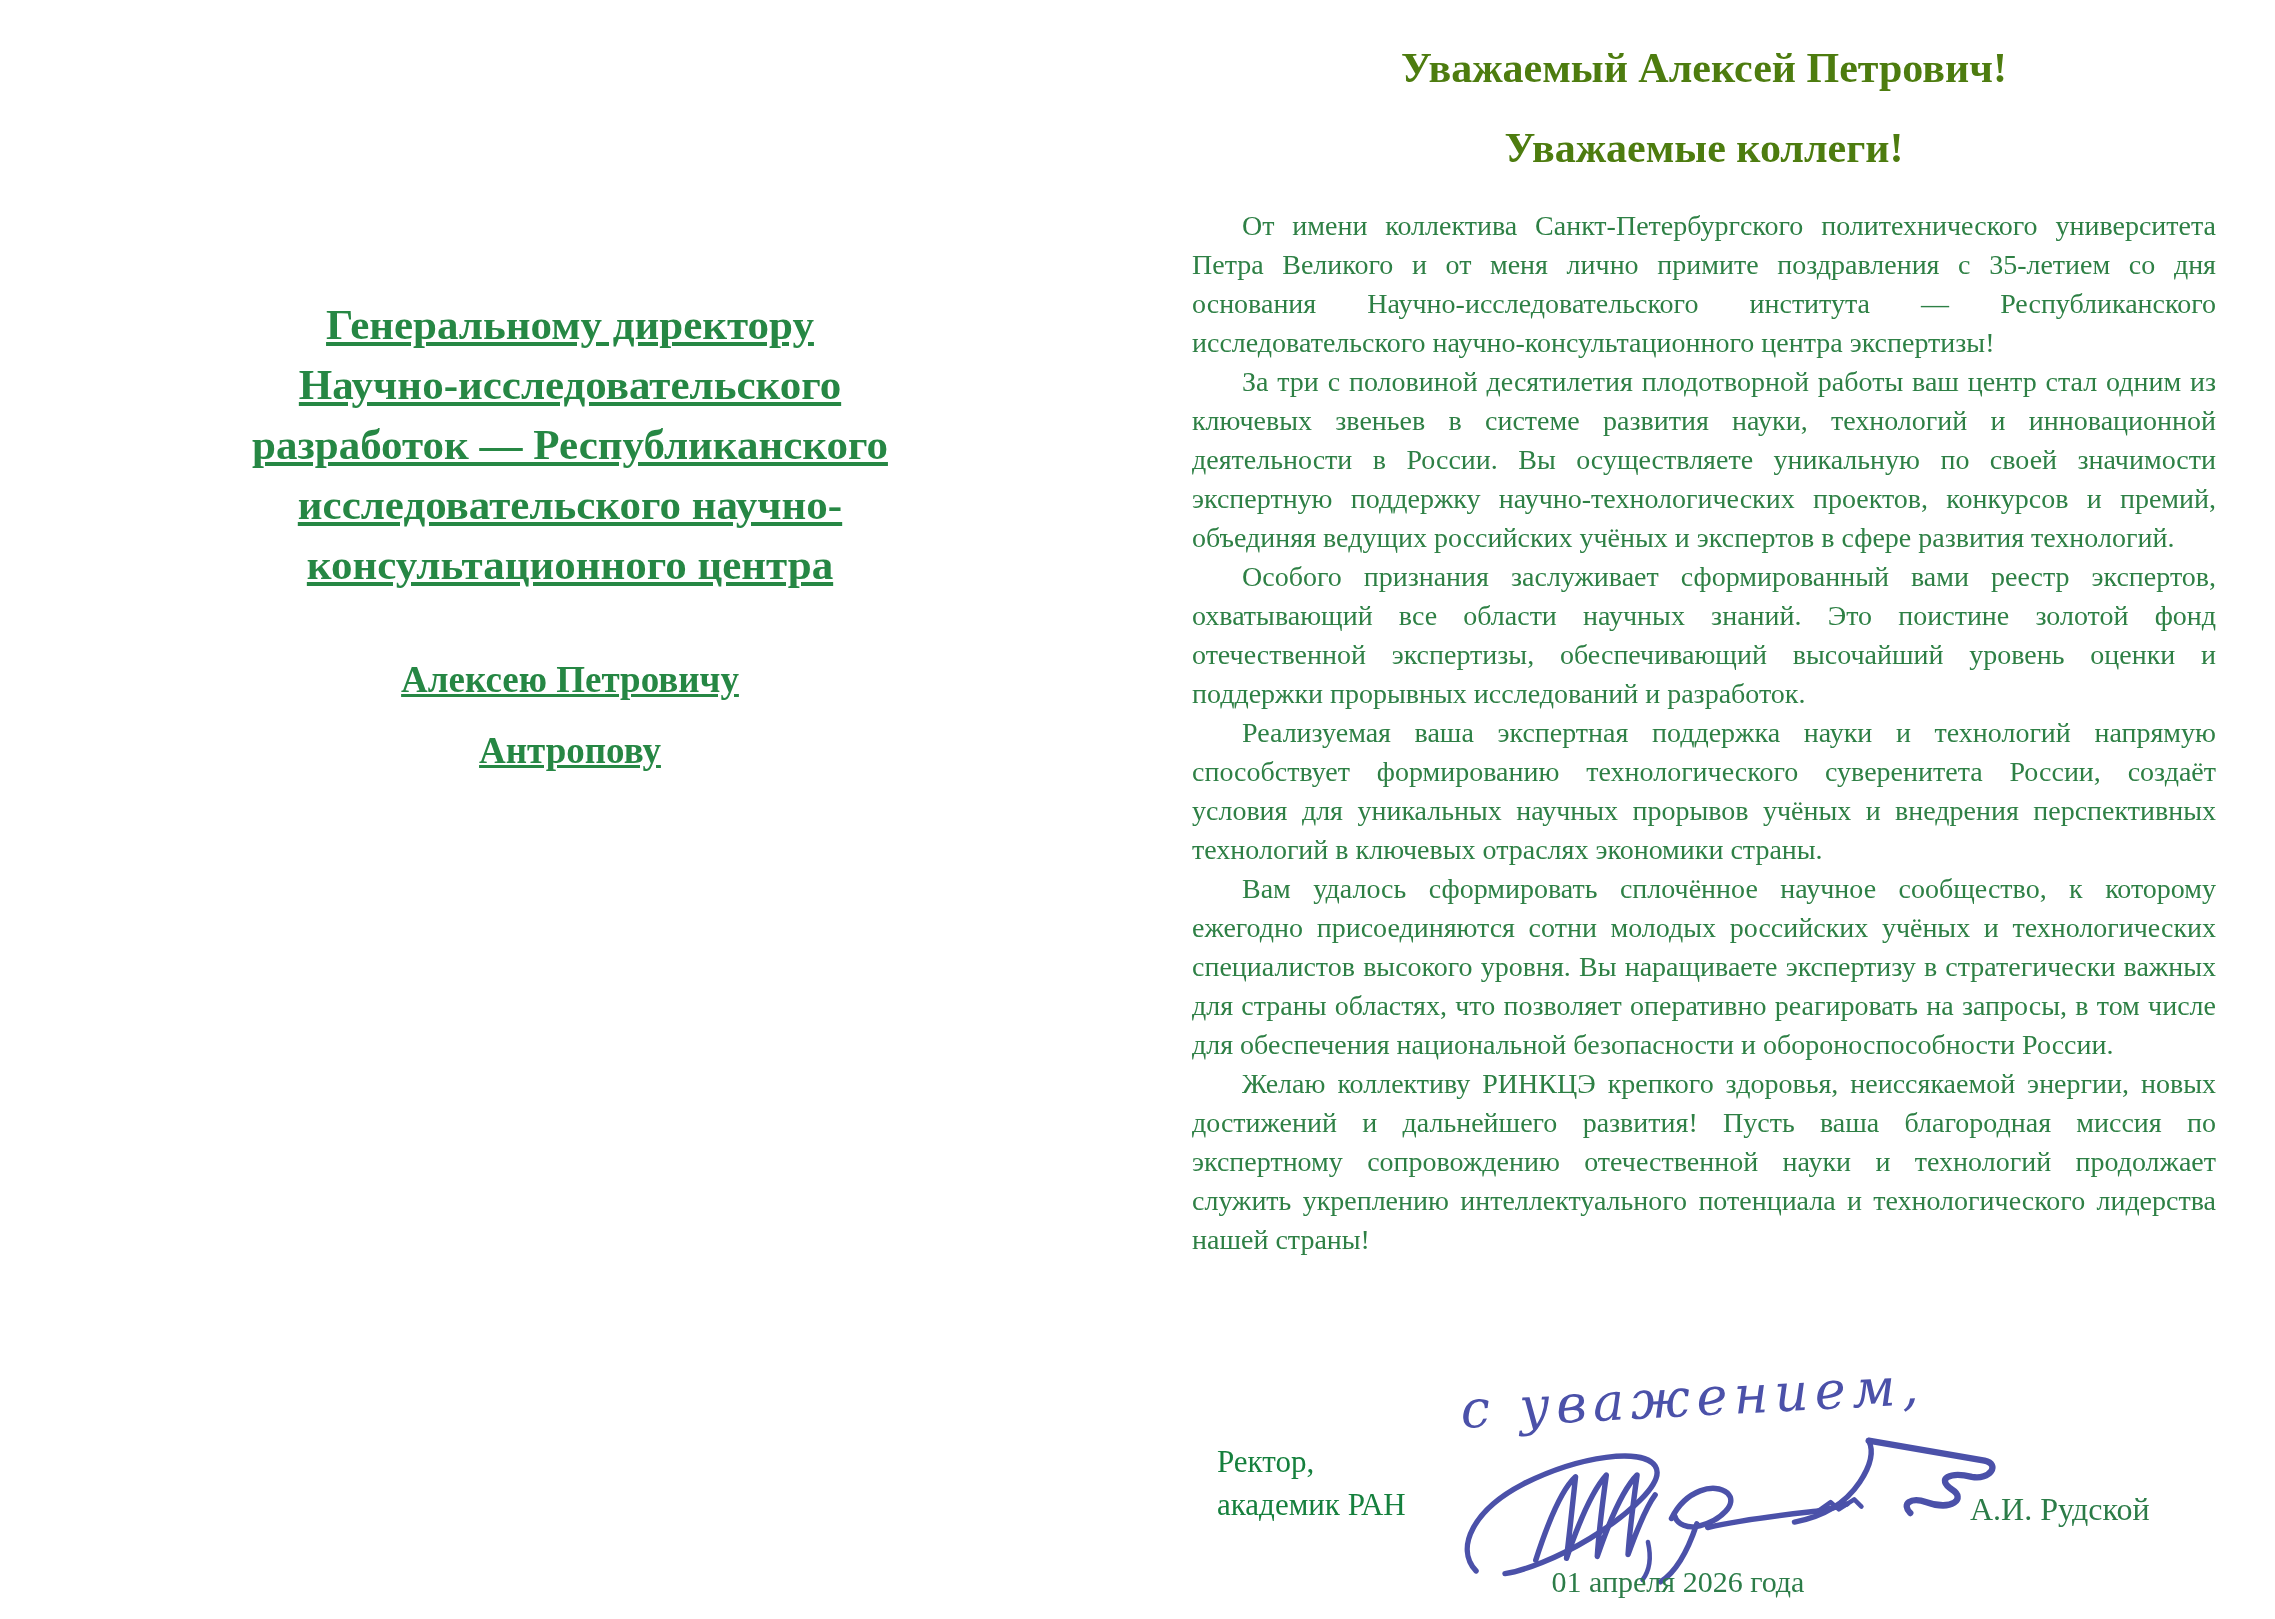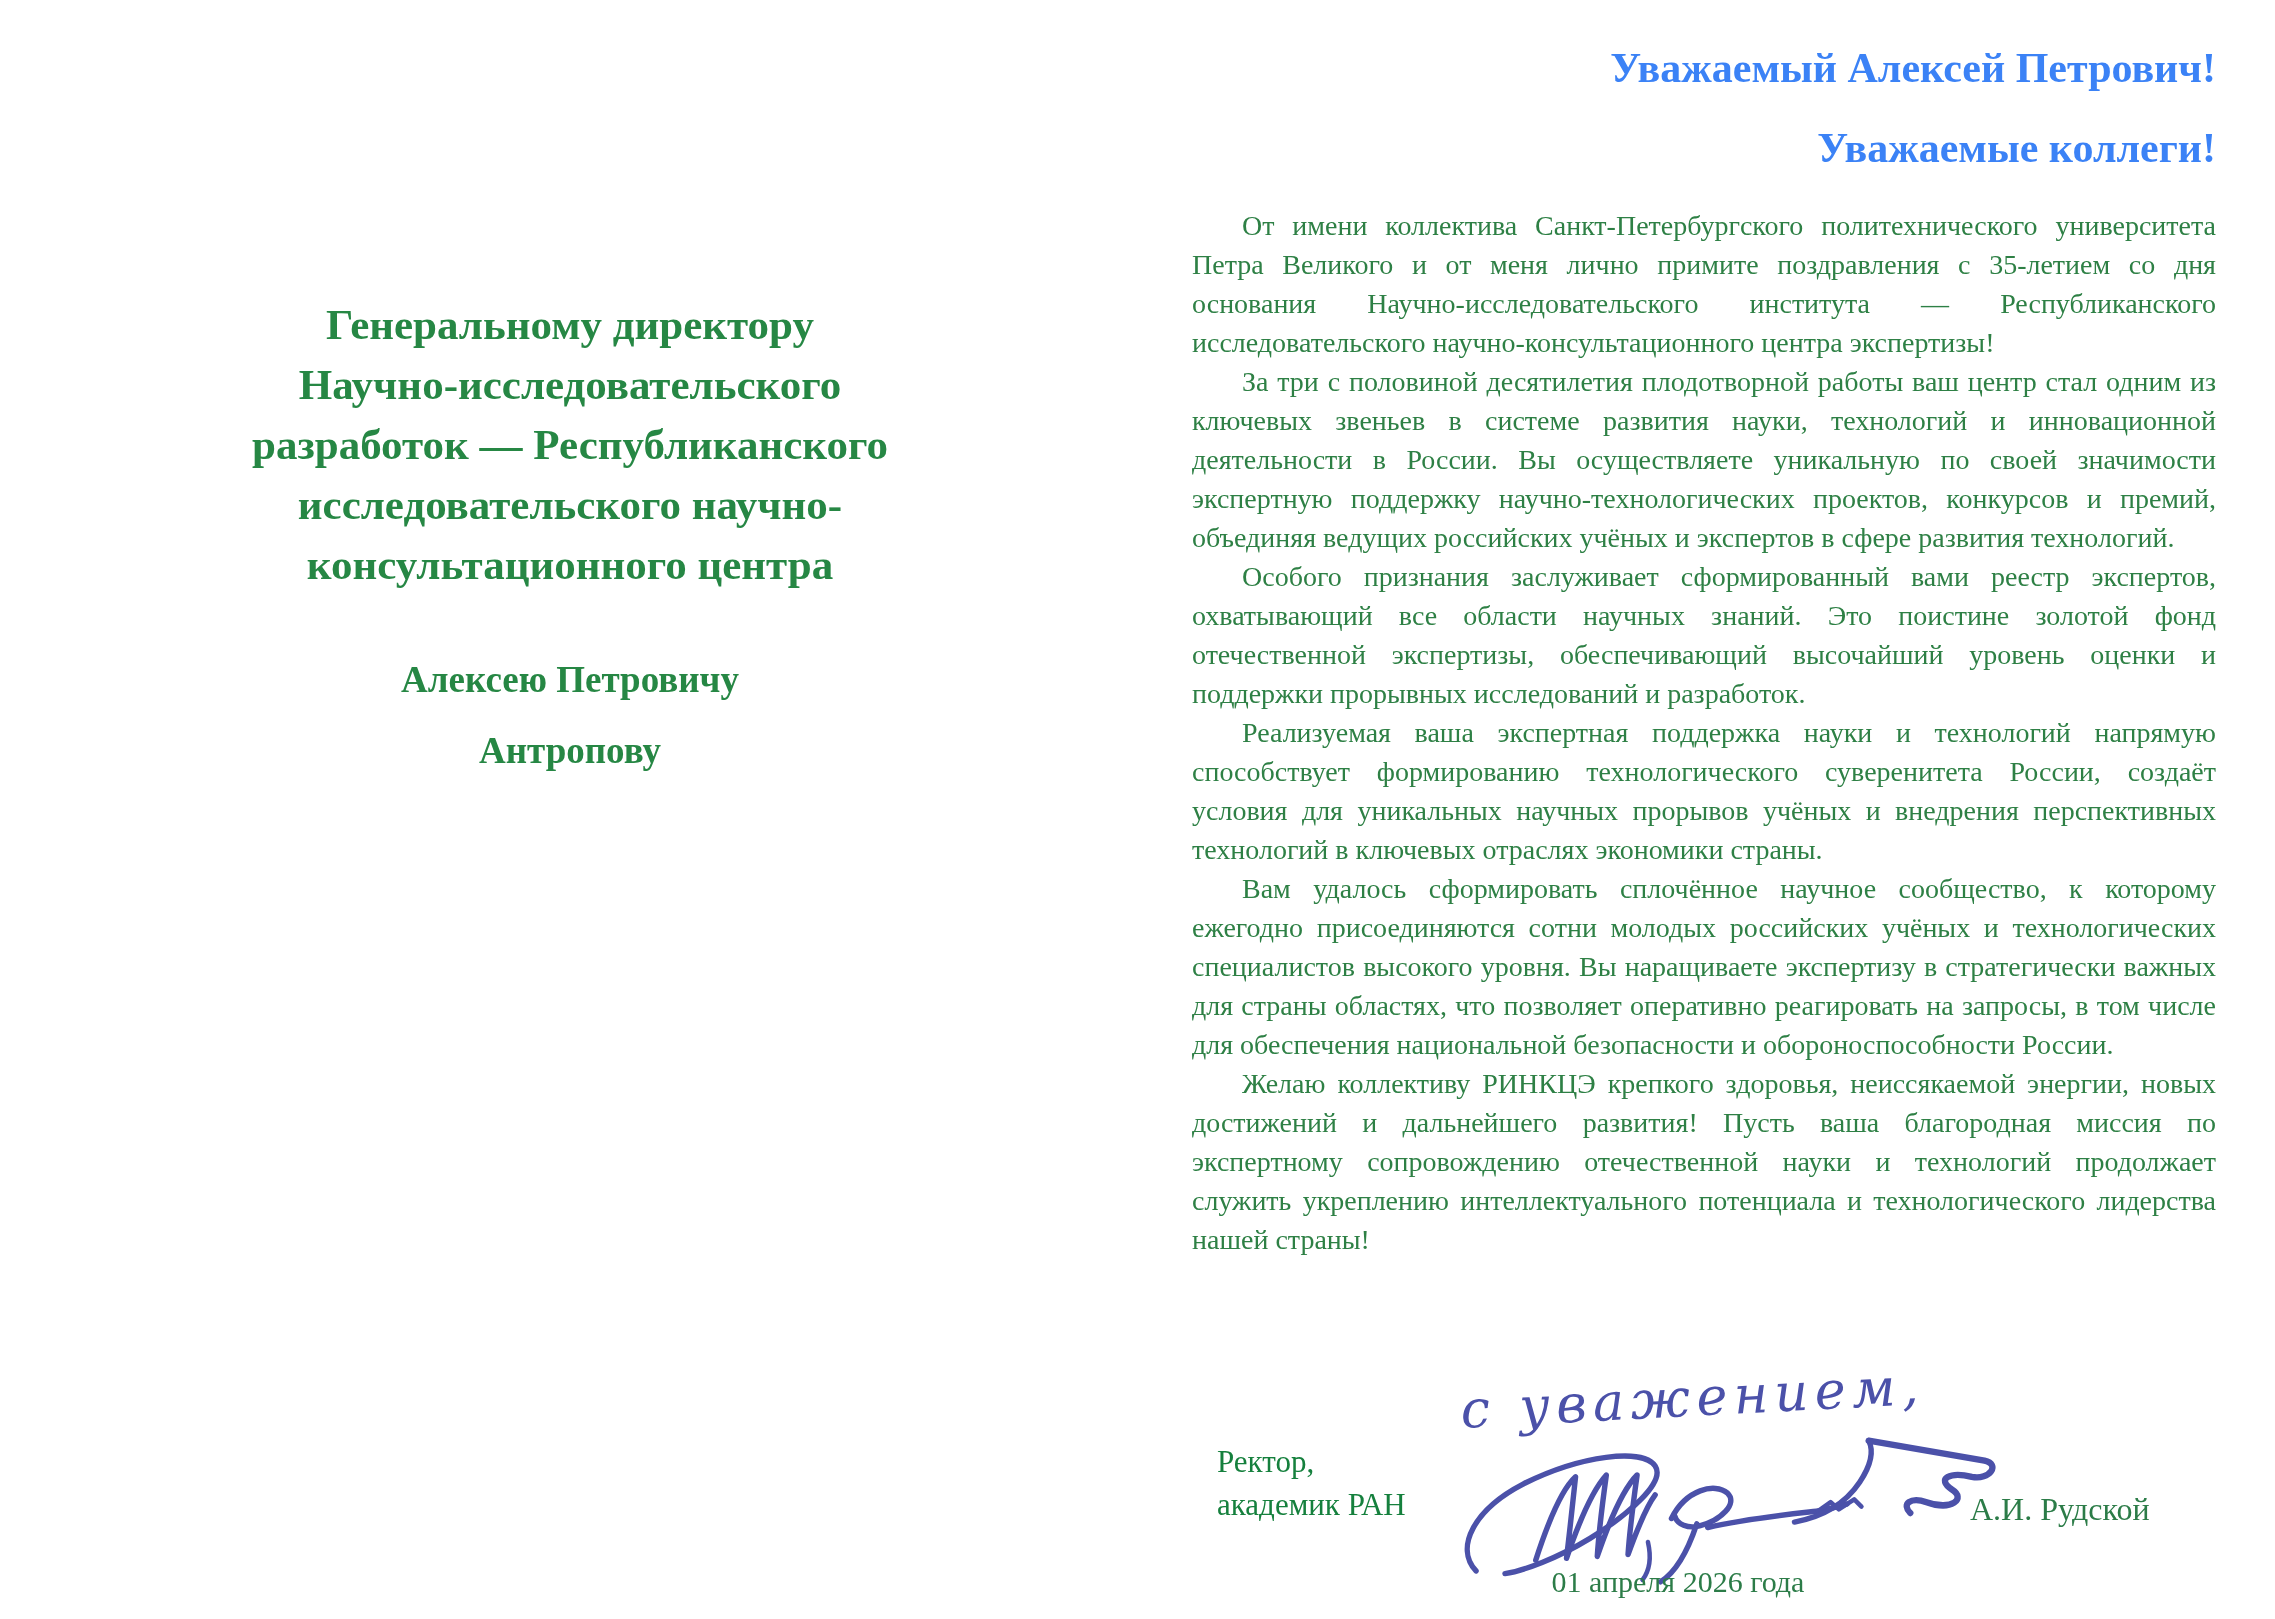--- a/index.html
+++ b/index.html
@@ -6,29 +6,29 @@
   .sheet{
     position:relative;
     width:2276px;height:1619px;
     background:#ffffff;
     overflow:hidden;
     font-family:"Liberation Serif", serif;
   }
   
   .addressee{
     position:absolute;left:136px;top:295px;width:868px;
-    text-align:center;color:#268744;font-weight:bold;
+    text-align:center;color:#268744;font-weight:bold;text-decoration:underline;
   }
   .addressee-org{font-size:43px;line-height:60px;}
   .addressee-person{margin-top:49px;font-size:37px;line-height:71px;}
   
   .right-col{position:absolute;left:1192px;top:45px;width:1024px;}
   .salutation{
-    margin:0;text-align:right;font-weight:bold;
-    font-size:42px;line-height:47px;color:#3b82f6;
+    margin:0;text-align:center;font-weight:bold;
+    font-size:42px;line-height:47px;color:#4d7c0f;
     font-family:"Liberation Serif", serif;
   }
   .salutation.second{margin-top:33px;}
   .letter-body{
     margin-top:34px;
     font-family:Liberation Serif, serif;
     font-size:28px;line-height:39px;
     color:#2e8045;text-align:justify;
   }
   .letter-body p{margin:0;text-indent:50px;}

